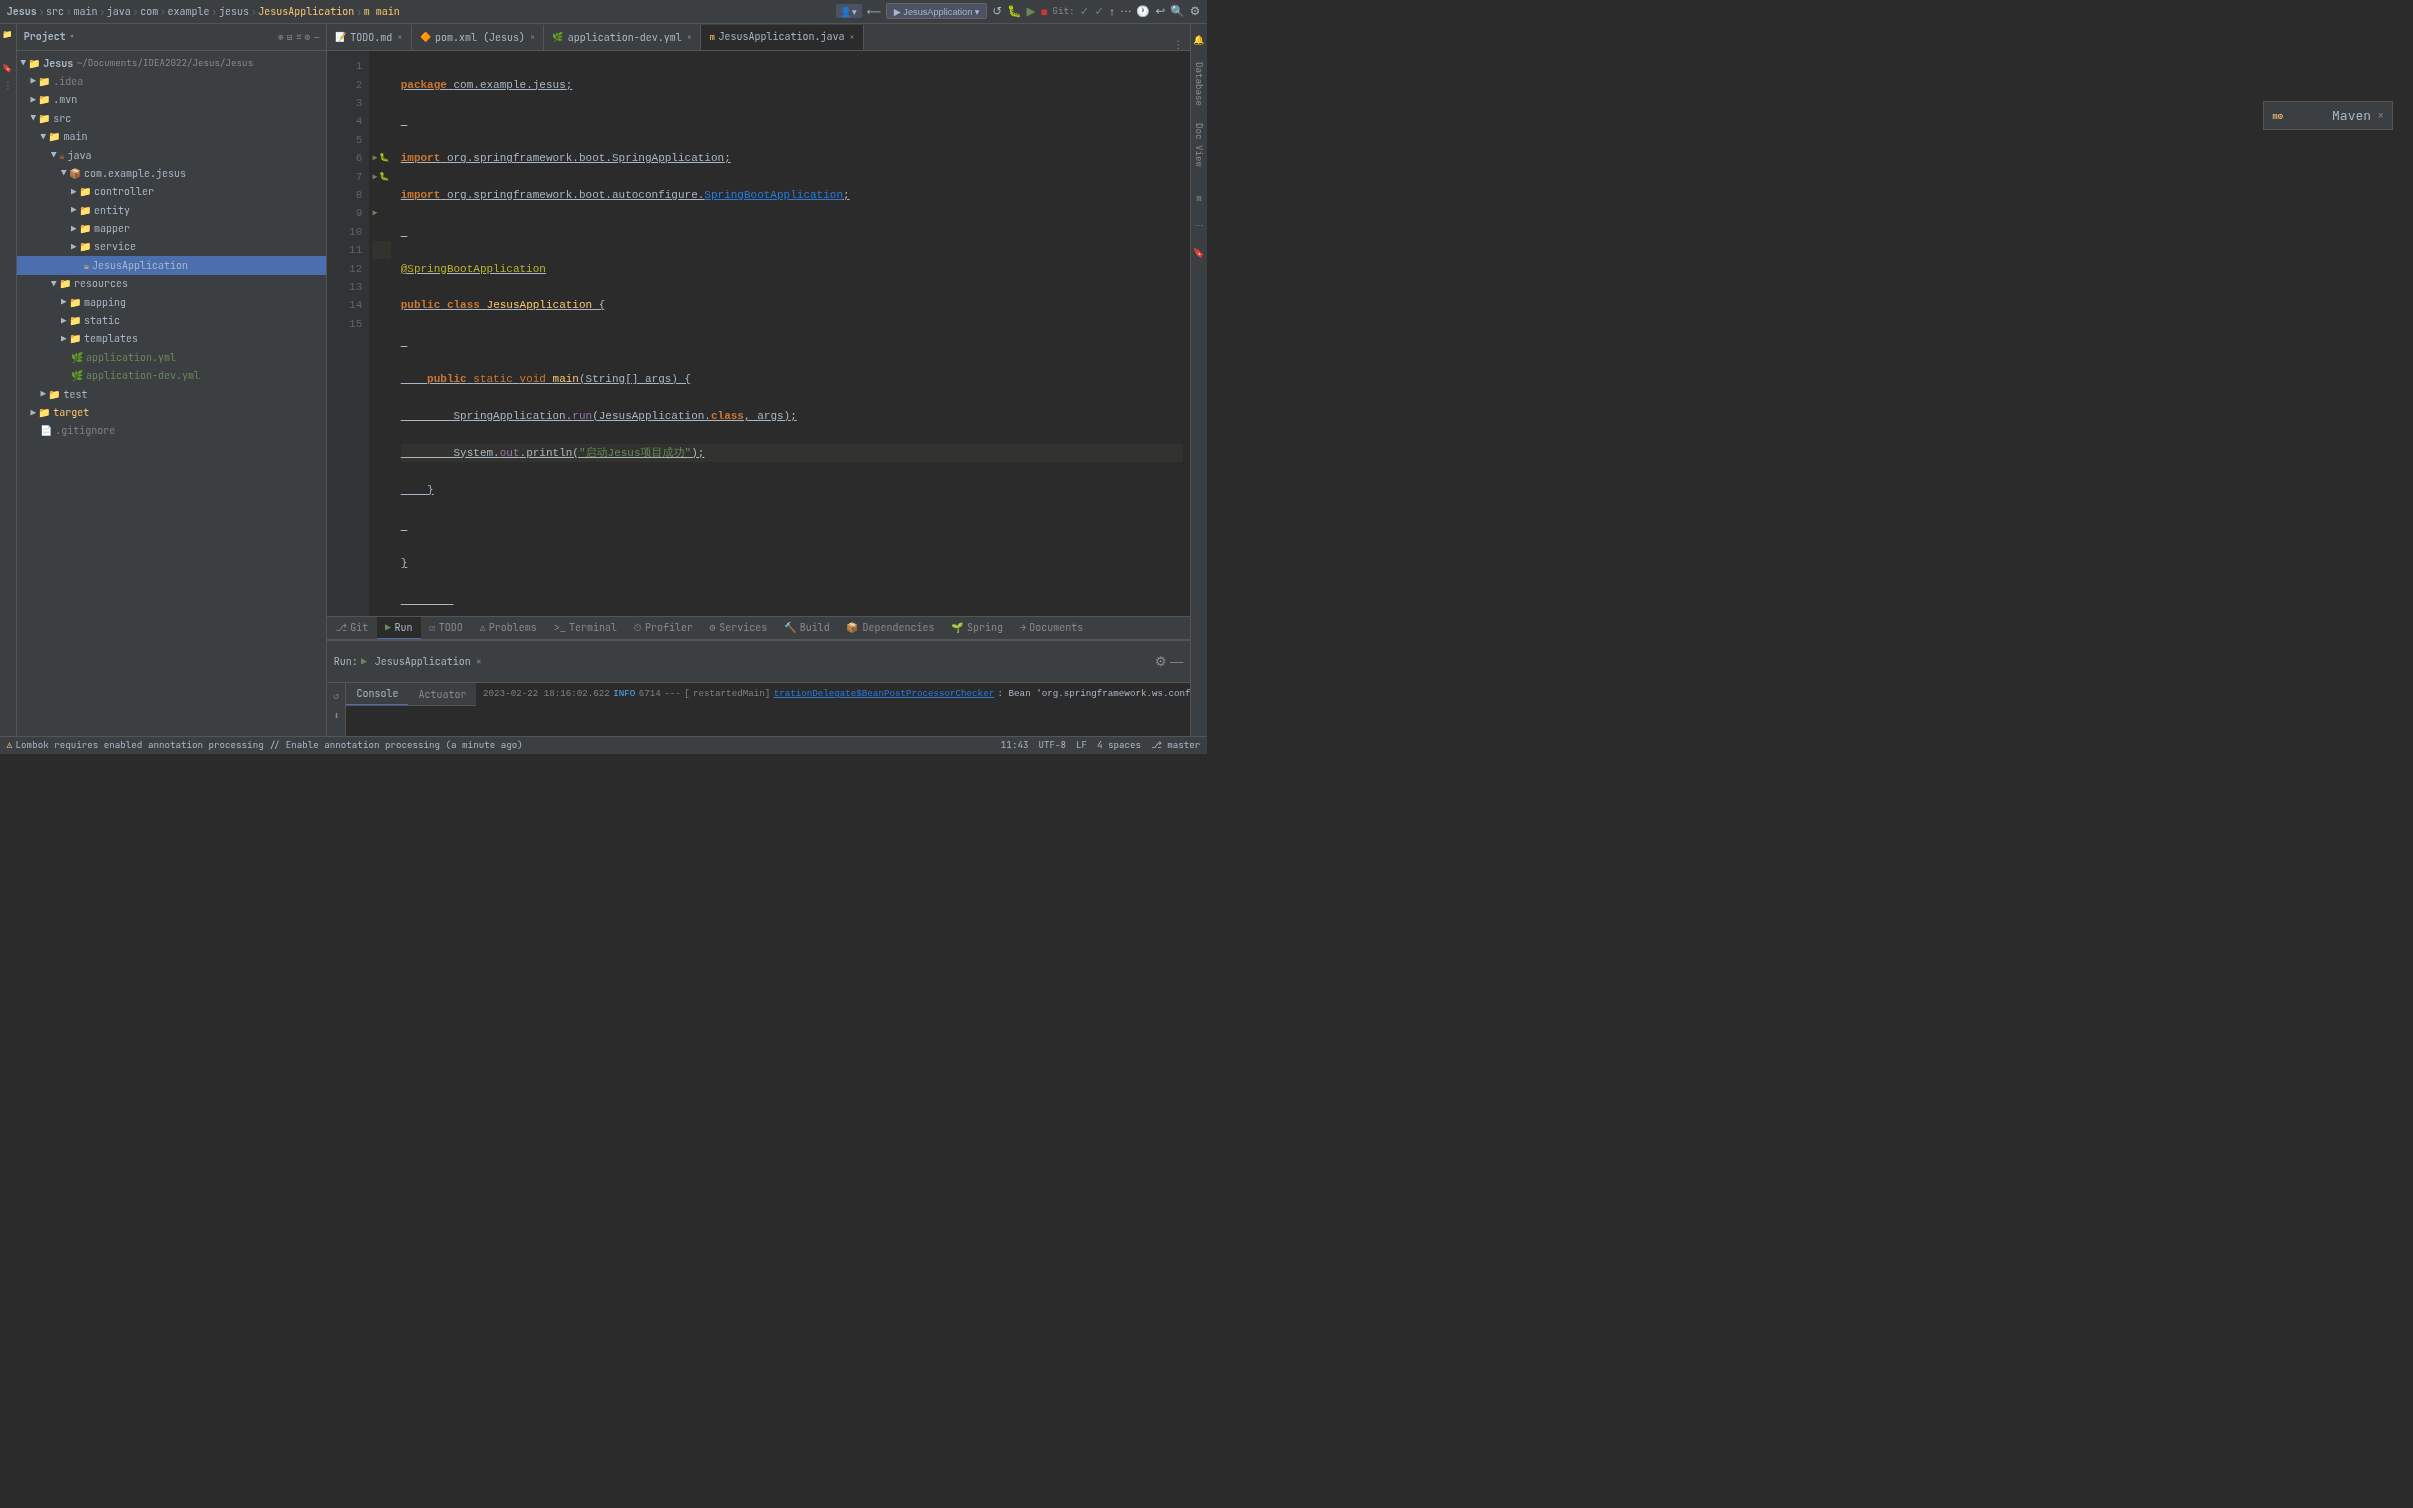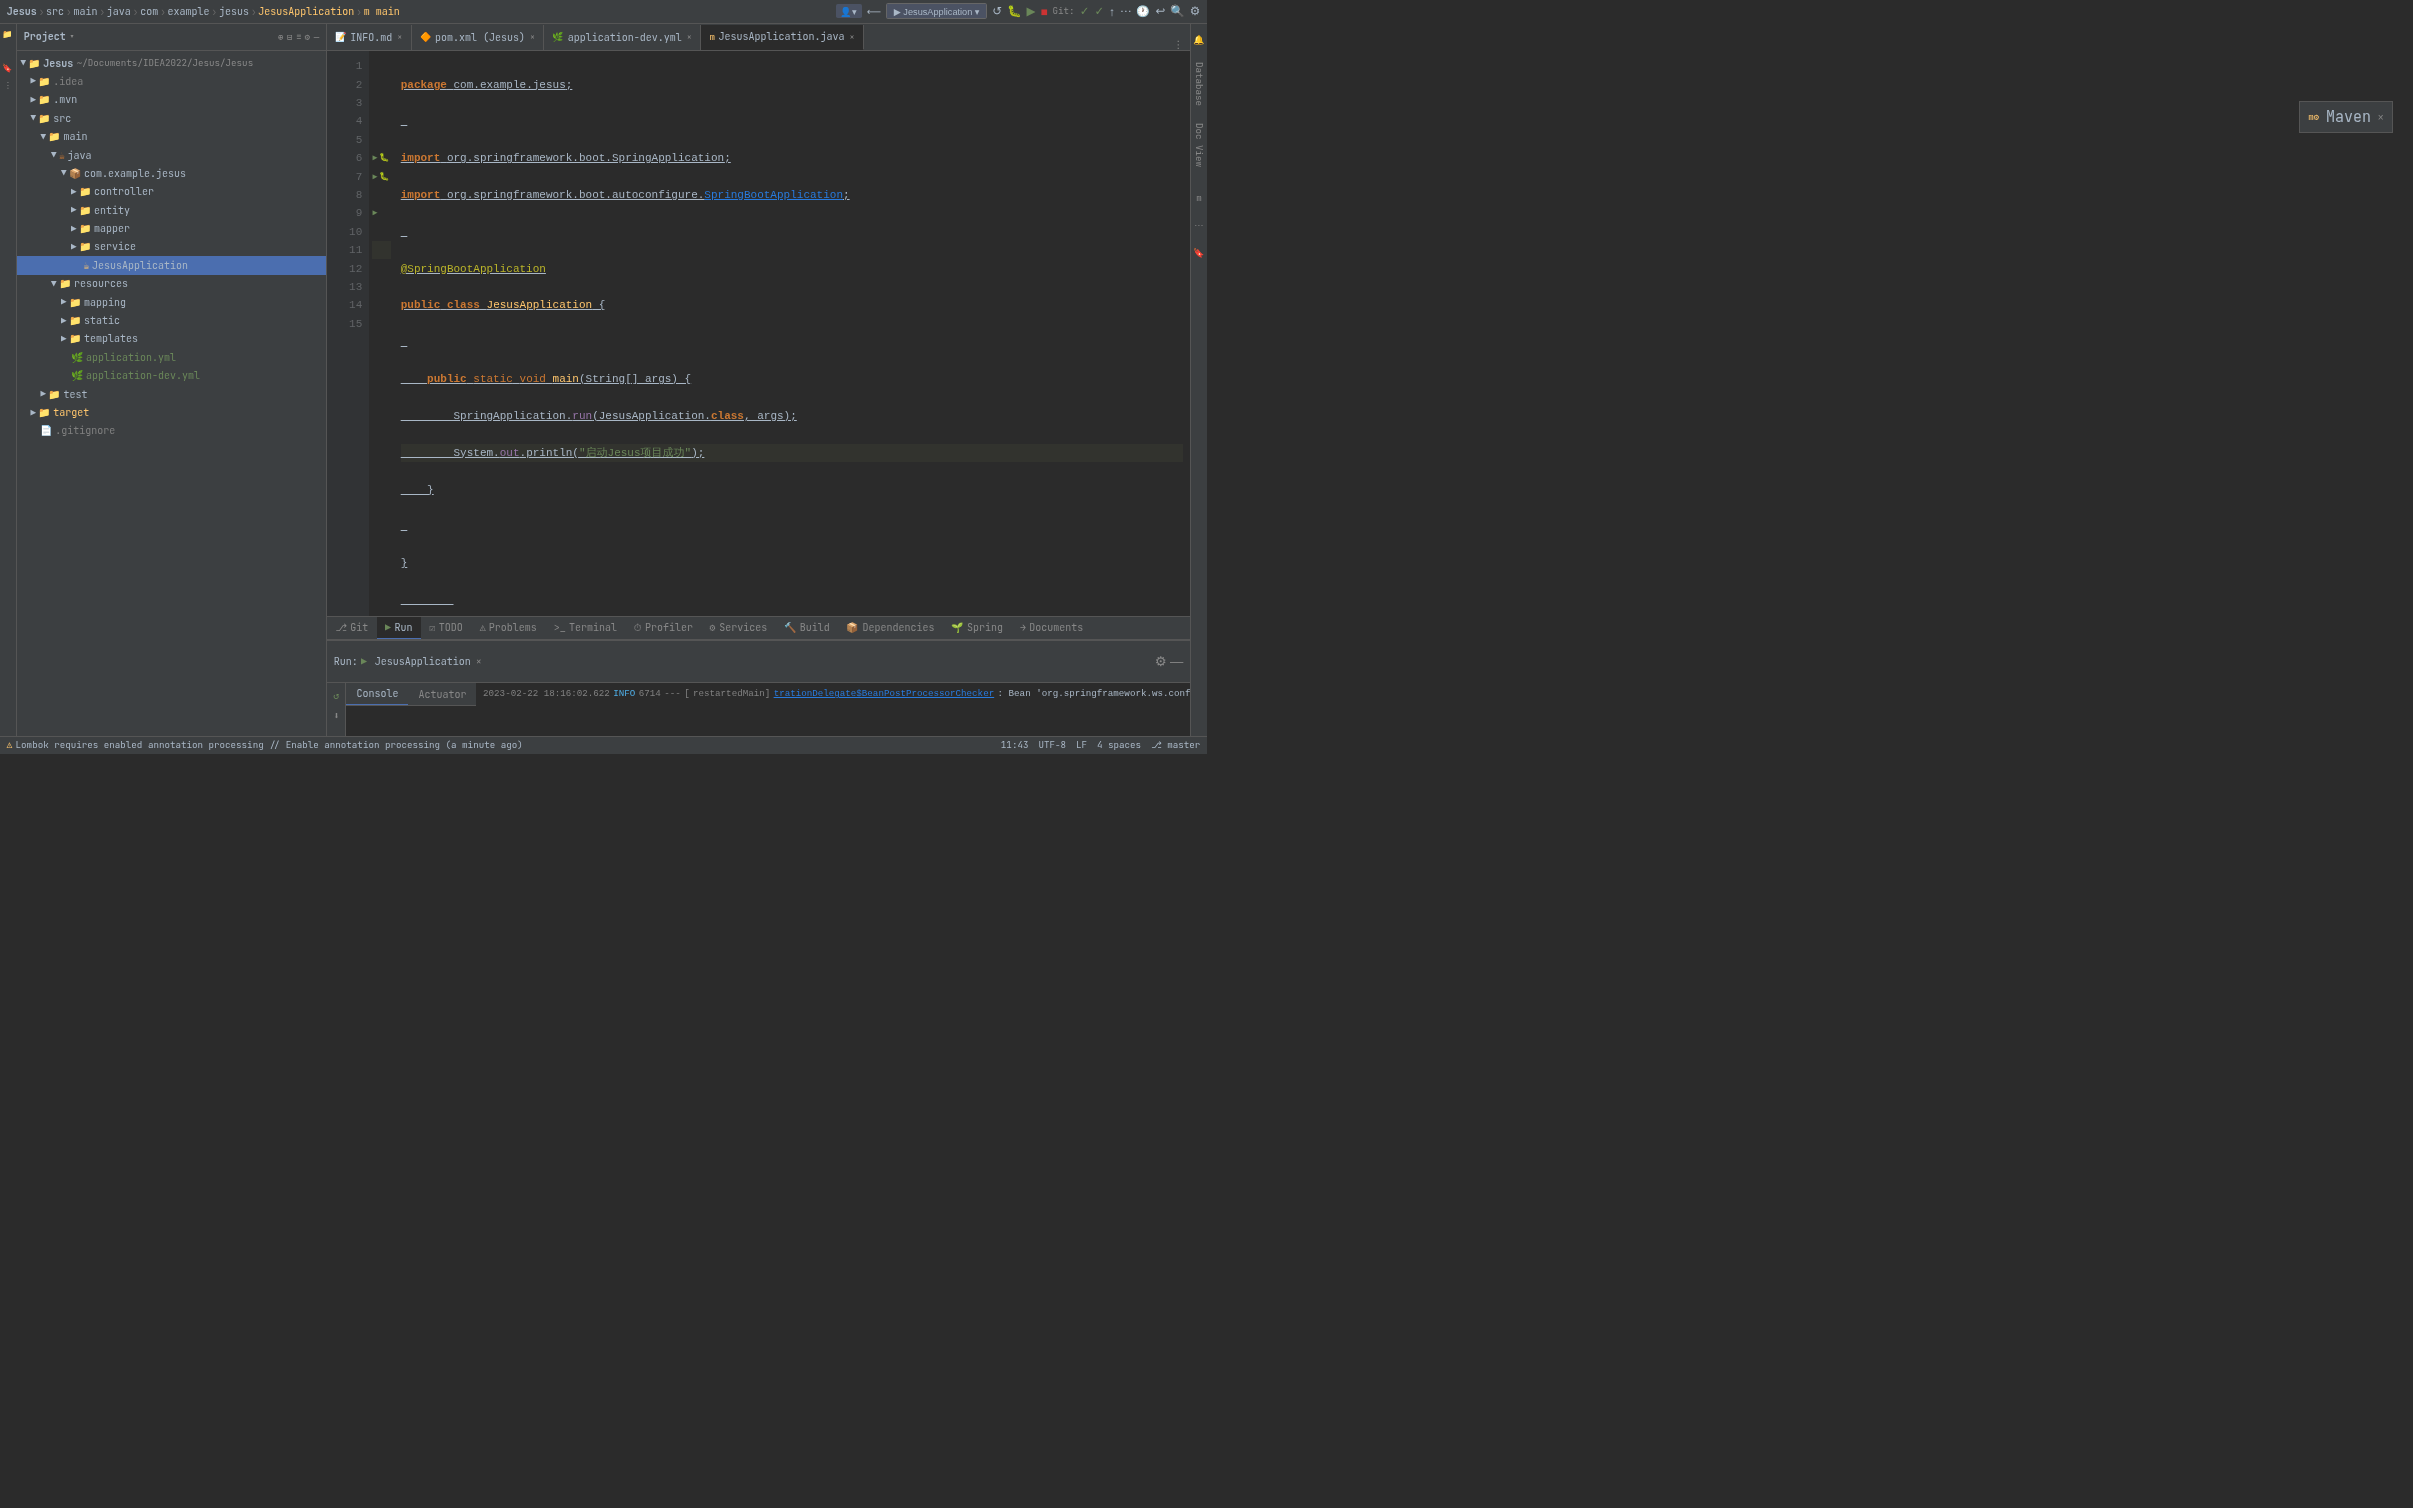--- a/index.html
+++ b/index.html
@@ -326,21 +326,21 @@
     </div>
   </div>
 
   <div style="flex:1;display:flex;flex-direction:column;overflow:hidden;">
 
     <div id="editor-area" style="flex:1;display:flex;flex-direction:column;">
 
       <div id="tabs-bar">
         <div class="tab">
           <span class="file-icon md">📝</span>
-          <span>INFO.md</span>
+          <span>TODO.md</span>
           <span class="close-btn">×</span>
         </div>
         <div class="tab">
           <span class="file-icon xml">🔶</span>
           <span>pom.xml (Jesus)</span>
           <span class="close-btn">×</span>
         </div>
         <div class="tab">
           <span class="file-icon yml">🌿</span>
           <span>application-dev.yml</span>
@@ -531,16 +531,16 @@
     <span>11:43</span>
     <span style="cursor:pointer;text-align:right;">UTF-8</span>
     <span style="cursor:pointer;">LF</span>
     <span style="cursor:pointer;">4 spaces</span>
     <span style="cursor:pointer;">⎇ <span>master</span></span>
   </div>
 </div>
 
 <div id="notification">
   <span style="color:#ffc66d;">m⚙</span>
-  <span style="font-size:15px;color:#a9b7c6;">Maven</span>
+  <span style="font-size:13px;color:#a9b7c6;margin-left:42px;">Maven</span>
   <button style="background:none;border:none;color:#888;cursor:pointer;font-size:10px;">×</button>
 </div>
 
 
 </body></html>

